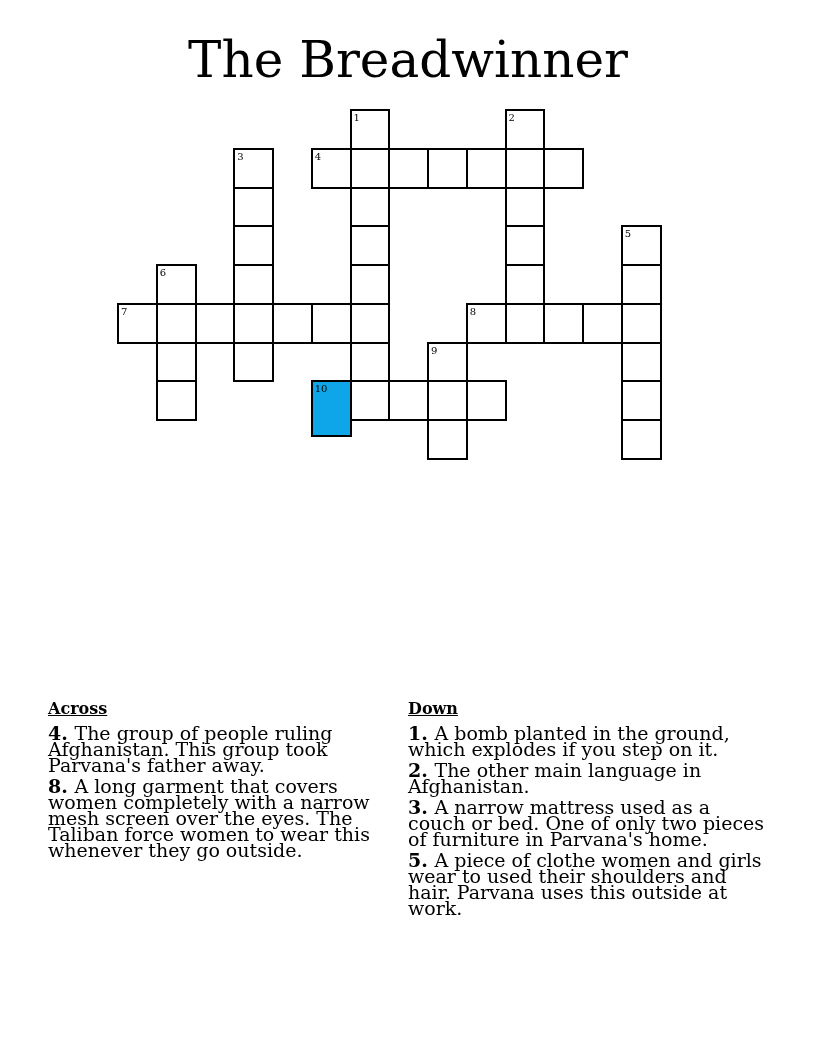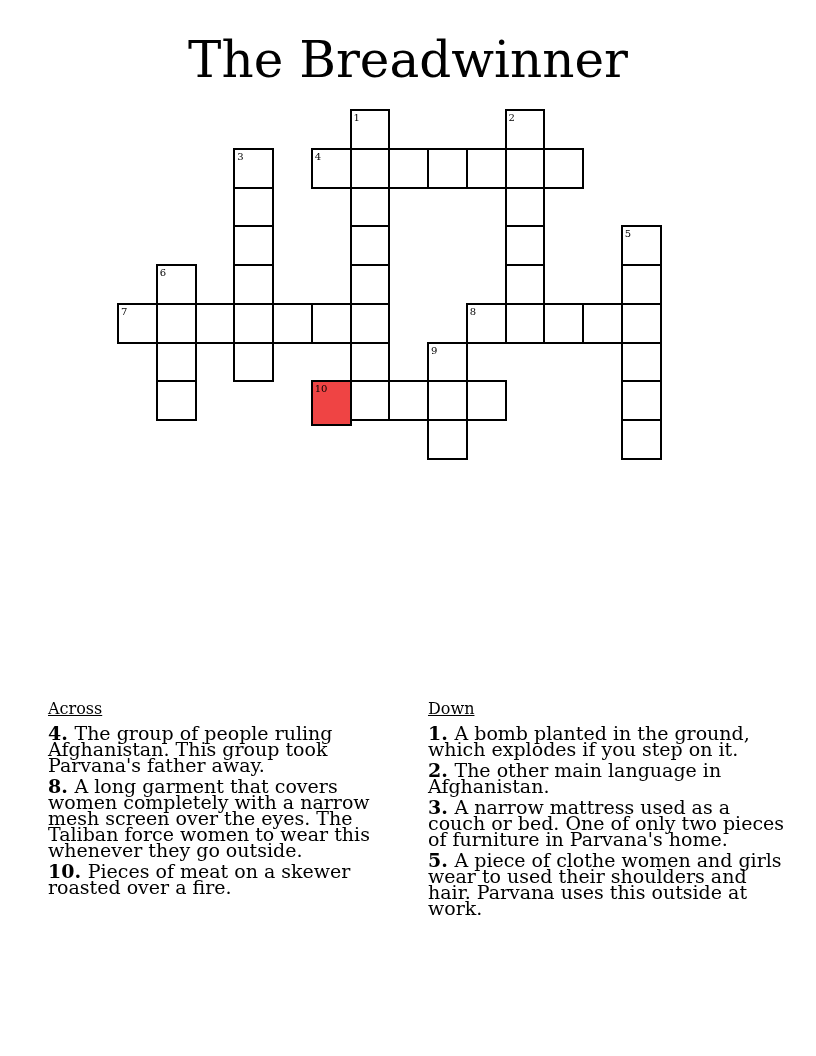--- a/index.html
+++ b/index.html
@@ -46,25 +46,25 @@
     font-size: 10px;
     line-height: 11px;
     font-family: "DejaVu Serif", serif;
     color: #000000;
   }
   .clue-col {
     position: absolute;
     top: 700px;
   }
   .clue-col.across { left: 48px;  width: 352px; }
-  .clue-col.down   { left: 428px; width: 360px; }
+  .clue-col.down   { left: 408px; width: 360px; }
   .clue-heading {
     margin: 0 0 7px 0;
     font-size: 16px;
-    font-weight: normal;
+    font-weight: bold;
     text-decoration: underline;
     line-height: 18px;
   }
   .clue {
     margin: 0 0 5px 0;
     font-size: 19px;
     line-height: 16px;
   }
   .clue-num { font-weight: bold; }
 </style>
@@ -127,38 +127,37 @@
       <div class="cell" style="left: 465px; top: 193.75px; width: 40.75px; height: 40.75px; border-color: rgb(0, 0, 0); background: rgb(255, 255, 255);"></div>
       <div class="cell" style="left: 503.75px; top: 193.75px; width: 40.75px; height: 40.75px; border-color: rgb(0, 0, 0); background: rgb(255, 255, 255);"></div>
       <div class="cell" style="left: 38.75px; top: 232.5px; width: 40.75px; height: 40.75px; border-color: rgb(0, 0, 0); background: rgb(255, 255, 255);"></div>
       <div class="cell" style="left: 116.25px; top: 232.5px; width: 40.75px; height: 40.75px; border-color: rgb(0, 0, 0); background: rgb(255, 255, 255);"></div>
       <div class="cell" style="left: 232.5px; top: 232.5px; width: 40.75px; height: 40.75px; border-color: rgb(0, 0, 0); background: rgb(255, 255, 255);"></div>
       <div class="cell" style="left: 310px; top: 232.5px; width: 40.75px; height: 40.75px; border-color: rgb(0, 0, 0); background: rgb(255, 255, 255);">
         <span class="cellnum">9</span>
       </div>
       <div class="cell" style="left: 503.75px; top: 232.5px; width: 40.75px; height: 40.75px; border-color: rgb(0, 0, 0); background: rgb(255, 255, 255);"></div>
       <div class="cell" style="left: 38.75px; top: 271.25px; width: 40.75px; height: 40.75px; border-color: rgb(0, 0, 0); background: rgb(255, 255, 255);"></div>
-      <div class="cell" style="left: 193.75px; top: 271.25px; width: 40.75px; height: 46px; border-color: rgb(0, 0, 0); background: #ef4444;">
+      <div class="cell" style="left: 193.75px; top: 271.25px; width: 40.75px; height: 57px; border-color: rgb(0, 0, 0); background: #0ea5e9;">
         <span class="cellnum">10</span>
       </div>
       <div class="cell" style="left: 232.5px; top: 271.25px; width: 40.75px; height: 40.75px; border-color: rgb(0, 0, 0); background: rgb(255, 255, 255);"></div>
       <div class="cell" style="left: 271.25px; top: 271.25px; width: 40.75px; height: 40.75px; border-color: rgb(0, 0, 0); background: rgb(255, 255, 255);"></div>
       <div class="cell" style="left: 310px; top: 271.25px; width: 40.75px; height: 40.75px; border-color: rgb(0, 0, 0); background: rgb(255, 255, 255);"></div>
       <div class="cell" style="left: 348.75px; top: 271.25px; width: 40.75px; height: 40.75px; border-color: rgb(0, 0, 0); background: rgb(255, 255, 255);"></div>
       <div class="cell" style="left: 503.75px; top: 271.25px; width: 40.75px; height: 40.75px; border-color: rgb(0, 0, 0); background: rgb(255, 255, 255);"></div>
       <div class="cell" style="left: 310px; top: 310px; width: 40.75px; height: 40.75px; border-color: rgb(0, 0, 0); background: rgb(255, 255, 255);"></div>
       <div class="cell" style="left: 503.75px; top: 310px; width: 40.75px; height: 40.75px; border-color: rgb(0, 0, 0); background: rgb(255, 255, 255);"></div>
     </div>
 
   <div class="clue-col across">
     <h2 class="clue-heading">Across</h2>
     <div id="across-list">
         <p class="clue"><span class="clue-num">4. </span><span>The group of people ruling Afghanistan. This group took Parvana's father away.</span></p>
         <p class="clue"><span class="clue-num">8. </span><span>A long garment that covers women completely with a narrow mesh screen over the eyes. The Taliban force women to wear this whenever they go outside.</span></p>
-        <p class="clue"><span class="clue-num">10. </span><span>Pieces of meat on a skewer roasted over a fire.</span></p>
       </div>
   </div>
 
   <div class="clue-col down">
     <h2 class="clue-heading">Down</h2>
     <div id="down-list">
         <p class="clue"><span class="clue-num">1. </span><span>A bomb planted in the ground, which explodes if you step on it.</span></p>
         <p class="clue"><span class="clue-num">2. </span><span>The other main language in Afghanistan.</span></p>
         <p class="clue"><span class="clue-num">3. </span><span>A narrow mattress used as a couch or bed. One of only two pieces of furniture in Parvana's home.</span></p>
         <p class="clue"><span class="clue-num">5. </span><span>A piece of clothe women and girls wear to used their shoulders and hair. Parvana uses this outside at work.</span></p>

